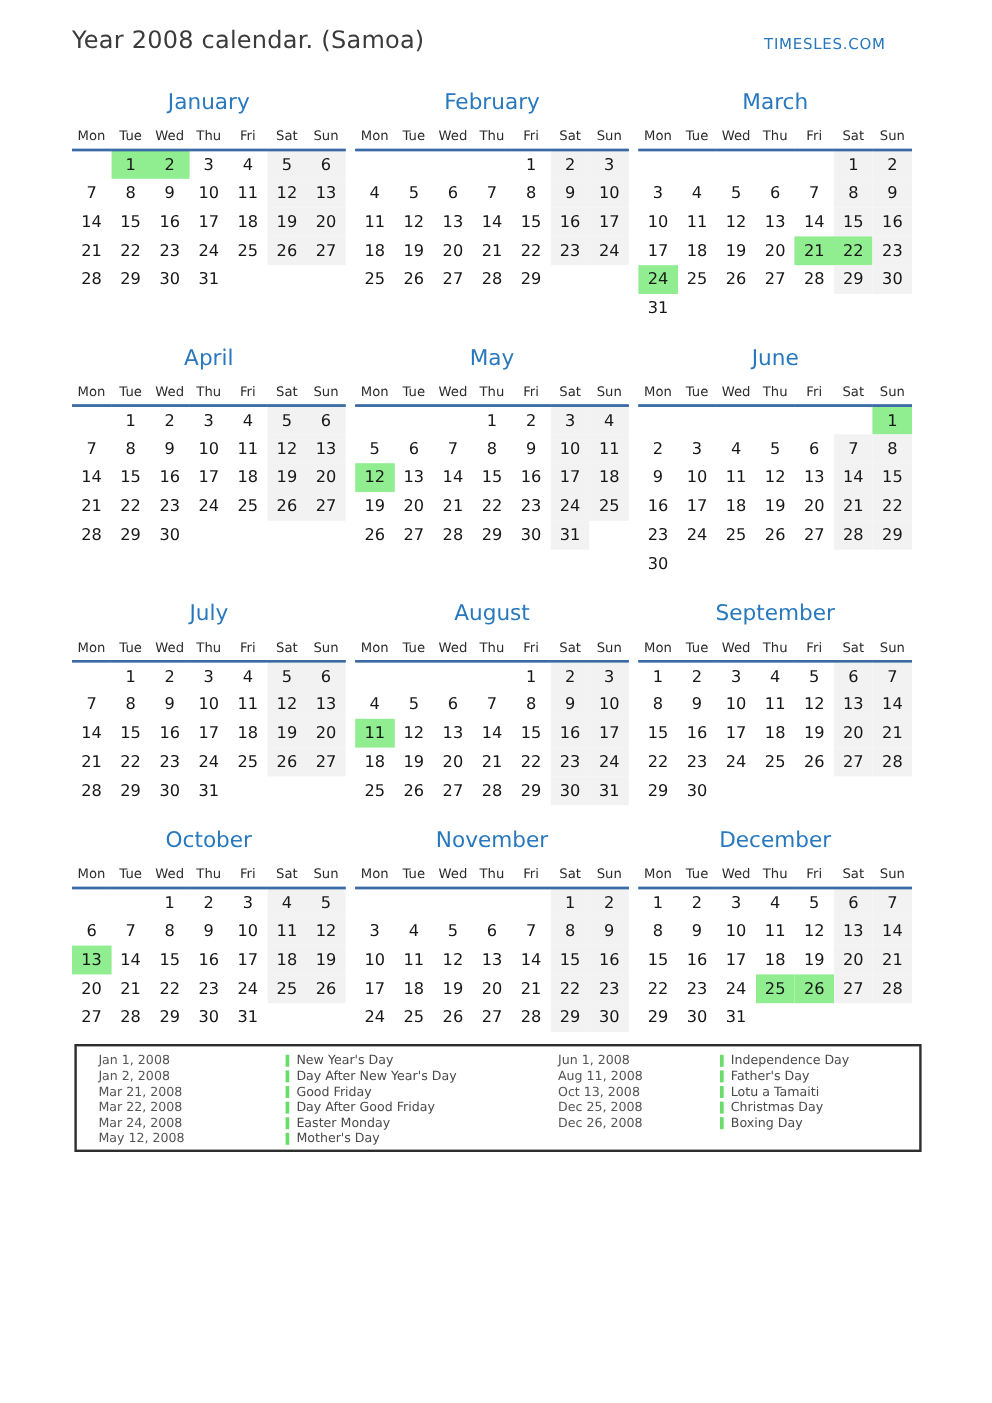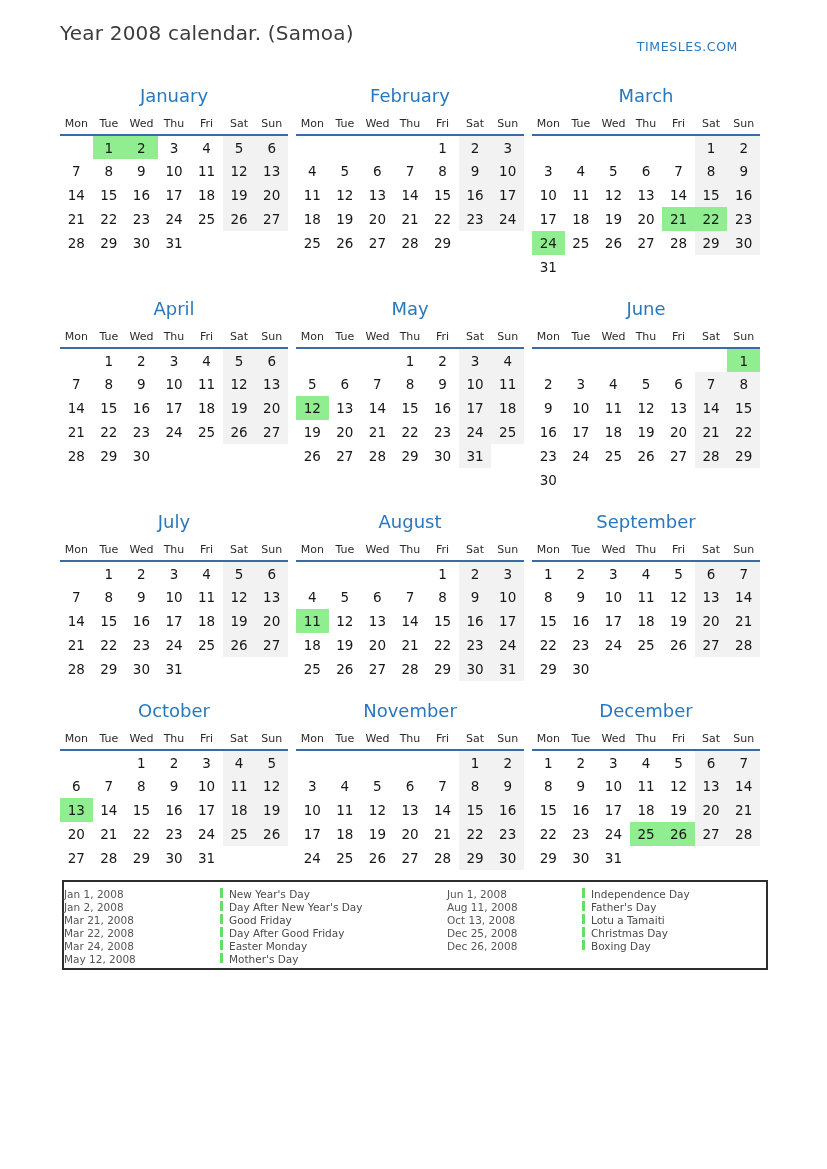--- a/index.html
+++ b/index.html
@@ -15,21 +15,21 @@
   .header {
     display: flex; justify-content: space-between; align-items: flex-start;
     padding: 20px 89px 0 60px;
   }
   .page-title {
     font-size: 20px; font-weight: 400; color: #3b3b3b;
     margin: 0; line-height: 26px; letter-spacing: 0.2px;
   }
   .site-link {
     font-size: 12.5px; color: #2878be; text-decoration: none;
-    letter-spacing: 0.6px; line-height: 22px; margin-top: 16px;
+    letter-spacing: 0.6px; line-height: 22px; margin-top: 6px;
   }
 
   .months-grid {
     margin: 28px 0 0 60px;
     width: 700px;
     display: grid;
     grid-template-columns: repeat(3, 228px);
     column-gap: 8px;
     row-gap: 20px;
   }
@@ -50,32 +50,32 @@
     height: 24px; text-align: center; vertical-align: middle;
     font-size: 13.5px; color: #171717; padding: 0;
   }
   .month-table td.weekend { background: #f2f2f2; }
   .month-table td.holiday { background: #90ee90; }
 
   .legend-box {
     margin: 10px 0 0 62px;
     width: 706px; height: 90px;
     border: 2px solid #2e2e2e;
-    padding: 5px 0 5px 0;
+    padding: 5px 0 5px 18px;
     display: grid;
     grid-template-columns: 383px auto;
   }
   .legend-row { display: flex; align-items: center; height: 13px; }
   .legend-date {
     font-size: 10.5px; color: #555555; width: 156px; flex: none;
     white-space: nowrap;
   }
   .legend-col-right .legend-date { width: 135px; }
   .legend-name {
-    font-size: 10.5px; color: #4a4a4a; display: flex; align-items: flex-start;
+    font-size: 10.5px; color: #4a4a4a; display: flex; align-items: center;
     white-space: nowrap;
   }
   .legend-bar {
     display: inline-block; width: 3px; height: 10px;
     background: #66dd66; margin-right: 6px; flex: none;
   }
 </style>
 </head>
 <body>
 

